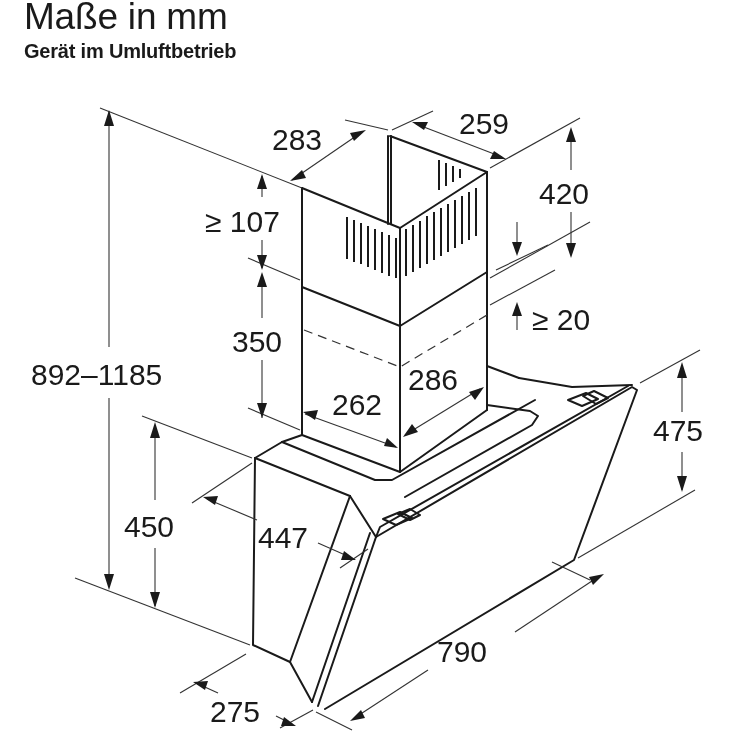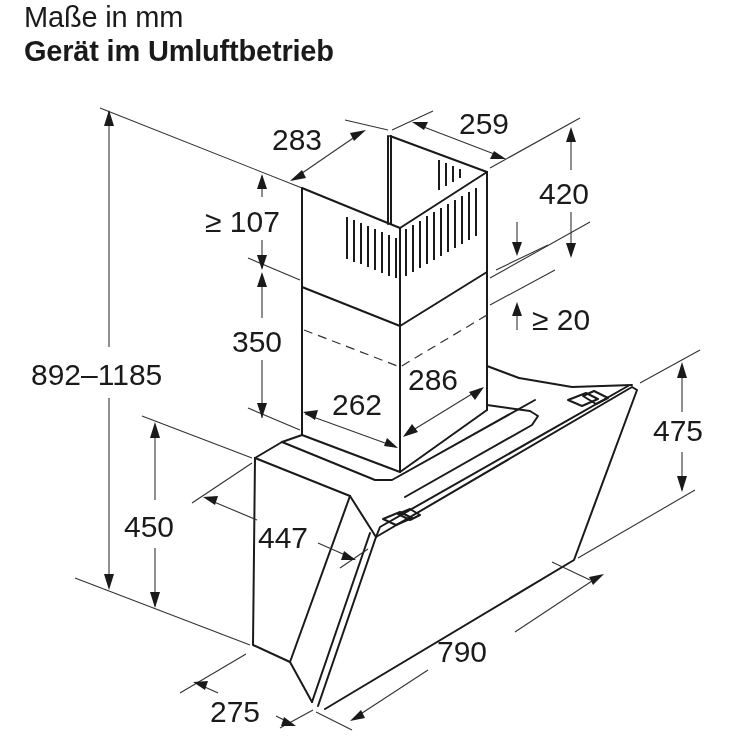--- a/index.html
+++ b/index.html
@@ -1,19 +1,19 @@
 <!DOCTYPE html>
 <html><head>
 <meta charset="utf-8">
 <style>
   html, body { margin: 0; padding: 0; background: #ffffff; }
   body { width: 736px; height: 736px; position: relative; overflow: hidden; font-family: "Liberation Sans", sans-serif; color: #1a1a1a; }
   .title-block { position: absolute; left: 24px; top: 0px; }
-  .subtitle { font-size: 29px; font-weight: 400; line-height: 34px; margin: 0; letter-spacing: -0.2px; }
-  .title { font-size: 29px; font-weight: 700; line-height: 34px; margin: 0; letter-spacing: -0.2px; }
+  .subtitle { font-size: 37px; font-weight: 400; line-height: 34px; margin: 0; letter-spacing: -0.2px; }
+  .title { font-size: 20px; font-weight: 700; line-height: 34px; margin: 0; letter-spacing: -0.2px; }
   svg.drawing { position: absolute; left: 0; top: 0; width: 736px; height: 736px; }
   .outline { fill: none; stroke: #1a1a1a; stroke-width: 2; stroke-linejoin: round; stroke-linecap: round; }
   .thin { fill: none; stroke: #333; stroke-width: 1.1; }
   .dashed { fill: none; stroke: #333; stroke-width: 1.2; stroke-dasharray: 9 6; }
   .slot { stroke: #1a1a1a; stroke-width: 2; }
   .arrow { fill: #1a1a1a; }
   .dim-text { font-family: "Liberation Sans", sans-serif; font-size: 30px; fill: #1a1a1a; }
 </style>
 </head>
 <body>

